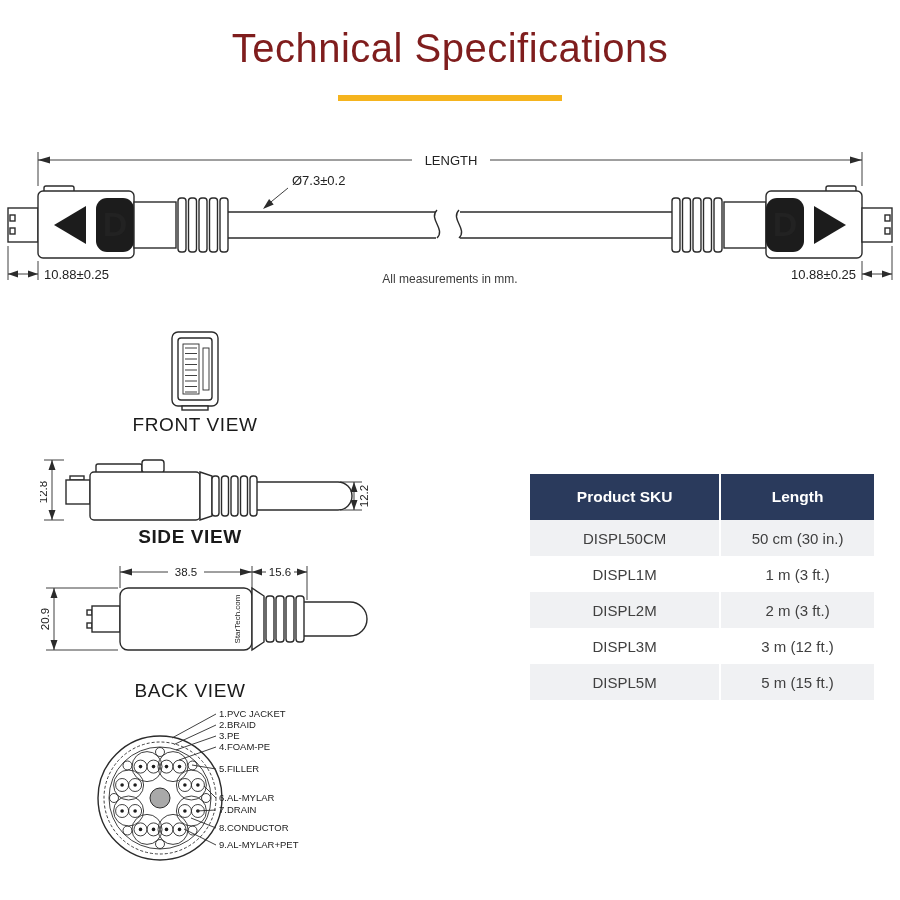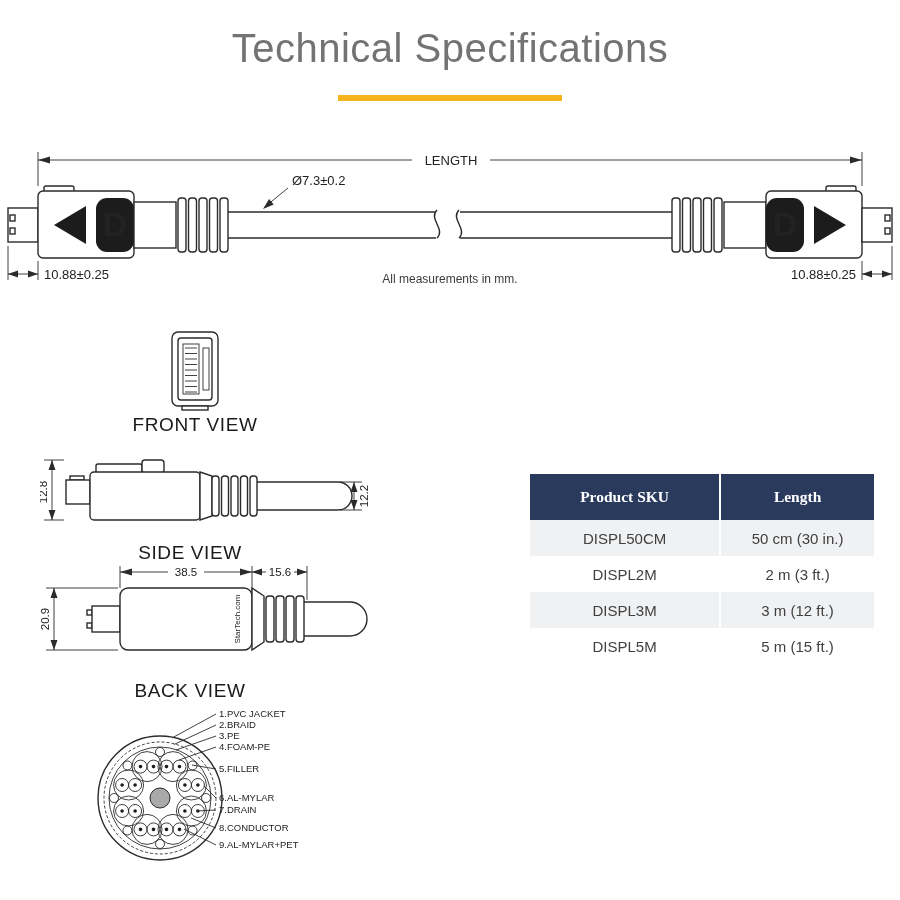--- a/index.html
+++ b/index.html
@@ -1,36 +1,36 @@
 <!DOCTYPE html>
 <html><head>
 <meta charset="utf-8">
 <style>
   html,body{margin:0;padding:0;background:#fff;}
   #stage{position:relative;width:900px;height:900px;background:#fff;overflow:hidden;
          font-family:"Liberation Sans",sans-serif;color:#222;}
   .abs{position:absolute;}
   #page-title{top:26px;left:0;width:900px;text-align:center;font-size:40px;font-weight:300;
-              color:#737373;letter-spacing:0.5px;}
+              color:#7f1d1d;letter-spacing:0.5px;}
   #title-underline{top:95px;left:338px;width:224px;height:6px;background:#f5b41e;}
   .view-label{font-size:19px;letter-spacing:0.6px;color:#1a1a1a;text-align:center;font-weight:400;}
   svg{display:block;}
   svg text{font-family:"Liberation Sans",sans-serif;fill:#222;}
   .ln{stroke:#2b2b2b;stroke-width:1.4;fill:none;}
   .thin{stroke:#2b2b2b;stroke-width:0.9;fill:none;}
   .shape{stroke:#2b2b2b;stroke-width:1.4;fill:#fff;}
   .dark{fill:#1c1c1c;stroke:none;}
   .arrow{fill:#2b2b2b;stroke:none;}
   .dim{font-size:13px;}
   .dim-sm{font-size:11.5px;}
   .note{font-size:12px;fill:#3c3c3c;}
   .xs-label{font-size:9.5px;}
   
   #sku-table{top:474px;left:530px;width:344px;}
-  .thead{display:flex;height:46px;background:#2a3a5c;color:#fff;font-weight:bold;font-size:15.5px;font-family:Liberation Serif, serif;}
+  .thead{display:flex;height:46px;background:#2a3a5c;color:#fff;font-weight:bold;font-size:15.5px;}
   .thead .cell{display:flex;align-items:center;justify-content:center;}
   .c1{width:55%;}
   .c2{width:45%;border-left:2px solid #fff;box-sizing:border-box;}
   .trow{display:flex;height:36px;font-size:15px;color:#404040;}
   .trow .cell{display:flex;align-items:center;justify-content:center;}
   .trow:nth-child(odd){background:#fff;}
   .trow:nth-child(even){background:#f0f1f3;}
 </style>
 </head>
 <body>
@@ -174,21 +174,21 @@
 
     <g>
       <line class="thin" x1="300" y1="32" x2="322" y2="32"></line>
       <line class="thin" x1="300" y1="60" x2="322" y2="60"></line>
       <line class="thin" x1="314" y1="32" x2="314" y2="60"></line>
       <polygon class="arrow" points="314,32 310.5,42 317.5,42"></polygon>
       <polygon class="arrow" points="314,60 310.5,50 317.5,50"></polygon>
       <text class="dim-sm" transform="translate(328,46) rotate(-90)" text-anchor="middle">12.2</text>
     </g>
   </svg>
-  <div class="abs view-label" style="top:542px;left:90px;width:200px;">SIDE VIEW</div>
+  <div class="abs view-label" style="top:526px;left:90px;width:200px;font-weight:bold;">SIDE VIEW</div>
 
   <svg class="abs" style="top:562px;left:40px;" width="345" height="115" viewBox="0 0 345 115">
 
     <g>
       <line class="thin" x1="80" y1="4" x2="80" y2="26"></line>
       <line class="thin" x1="212" y1="4" x2="212" y2="32"></line>
       <line class="thin" x1="80" y1="10" x2="128" y2="10"></line>
       <line class="thin" x1="164" y1="10" x2="212" y2="10"></line>
       <polygon class="arrow" points="80,10 92,6.5 92,13.5"></polygon>
       <polygon class="arrow" points="212,10 200,6.5 200,13.5"></polygon>
@@ -234,20 +234,24 @@
   <div class="abs view-label" style="top:680px;left:90px;width:200px;">BACK VIEW</div>
 
   <div id="sku-table" class="abs">
     <div class="thead">
       <div class="cell c1">Product SKU</div>
       <div class="cell c2">Length</div>
     </div>
     <div class="trow">
       <div class="cell c1">DISPL50CM</div>
       <div class="cell c2">50 cm (30 in.)</div>
+    </div>
+    <div class="trow">
+      <div class="cell c1">DISPL1M</div>
+      <div class="cell c2">1 m (3 ft.)</div>
     </div>
     <div class="trow">
       <div class="cell c1">DISPL2M</div>
       <div class="cell c2">2 m (3 ft.)</div>
     </div>
     <div class="trow">
       <div class="cell c1">DISPL3M</div>
       <div class="cell c2">3 m (12 ft.)</div>
     </div>
     <div class="trow">

